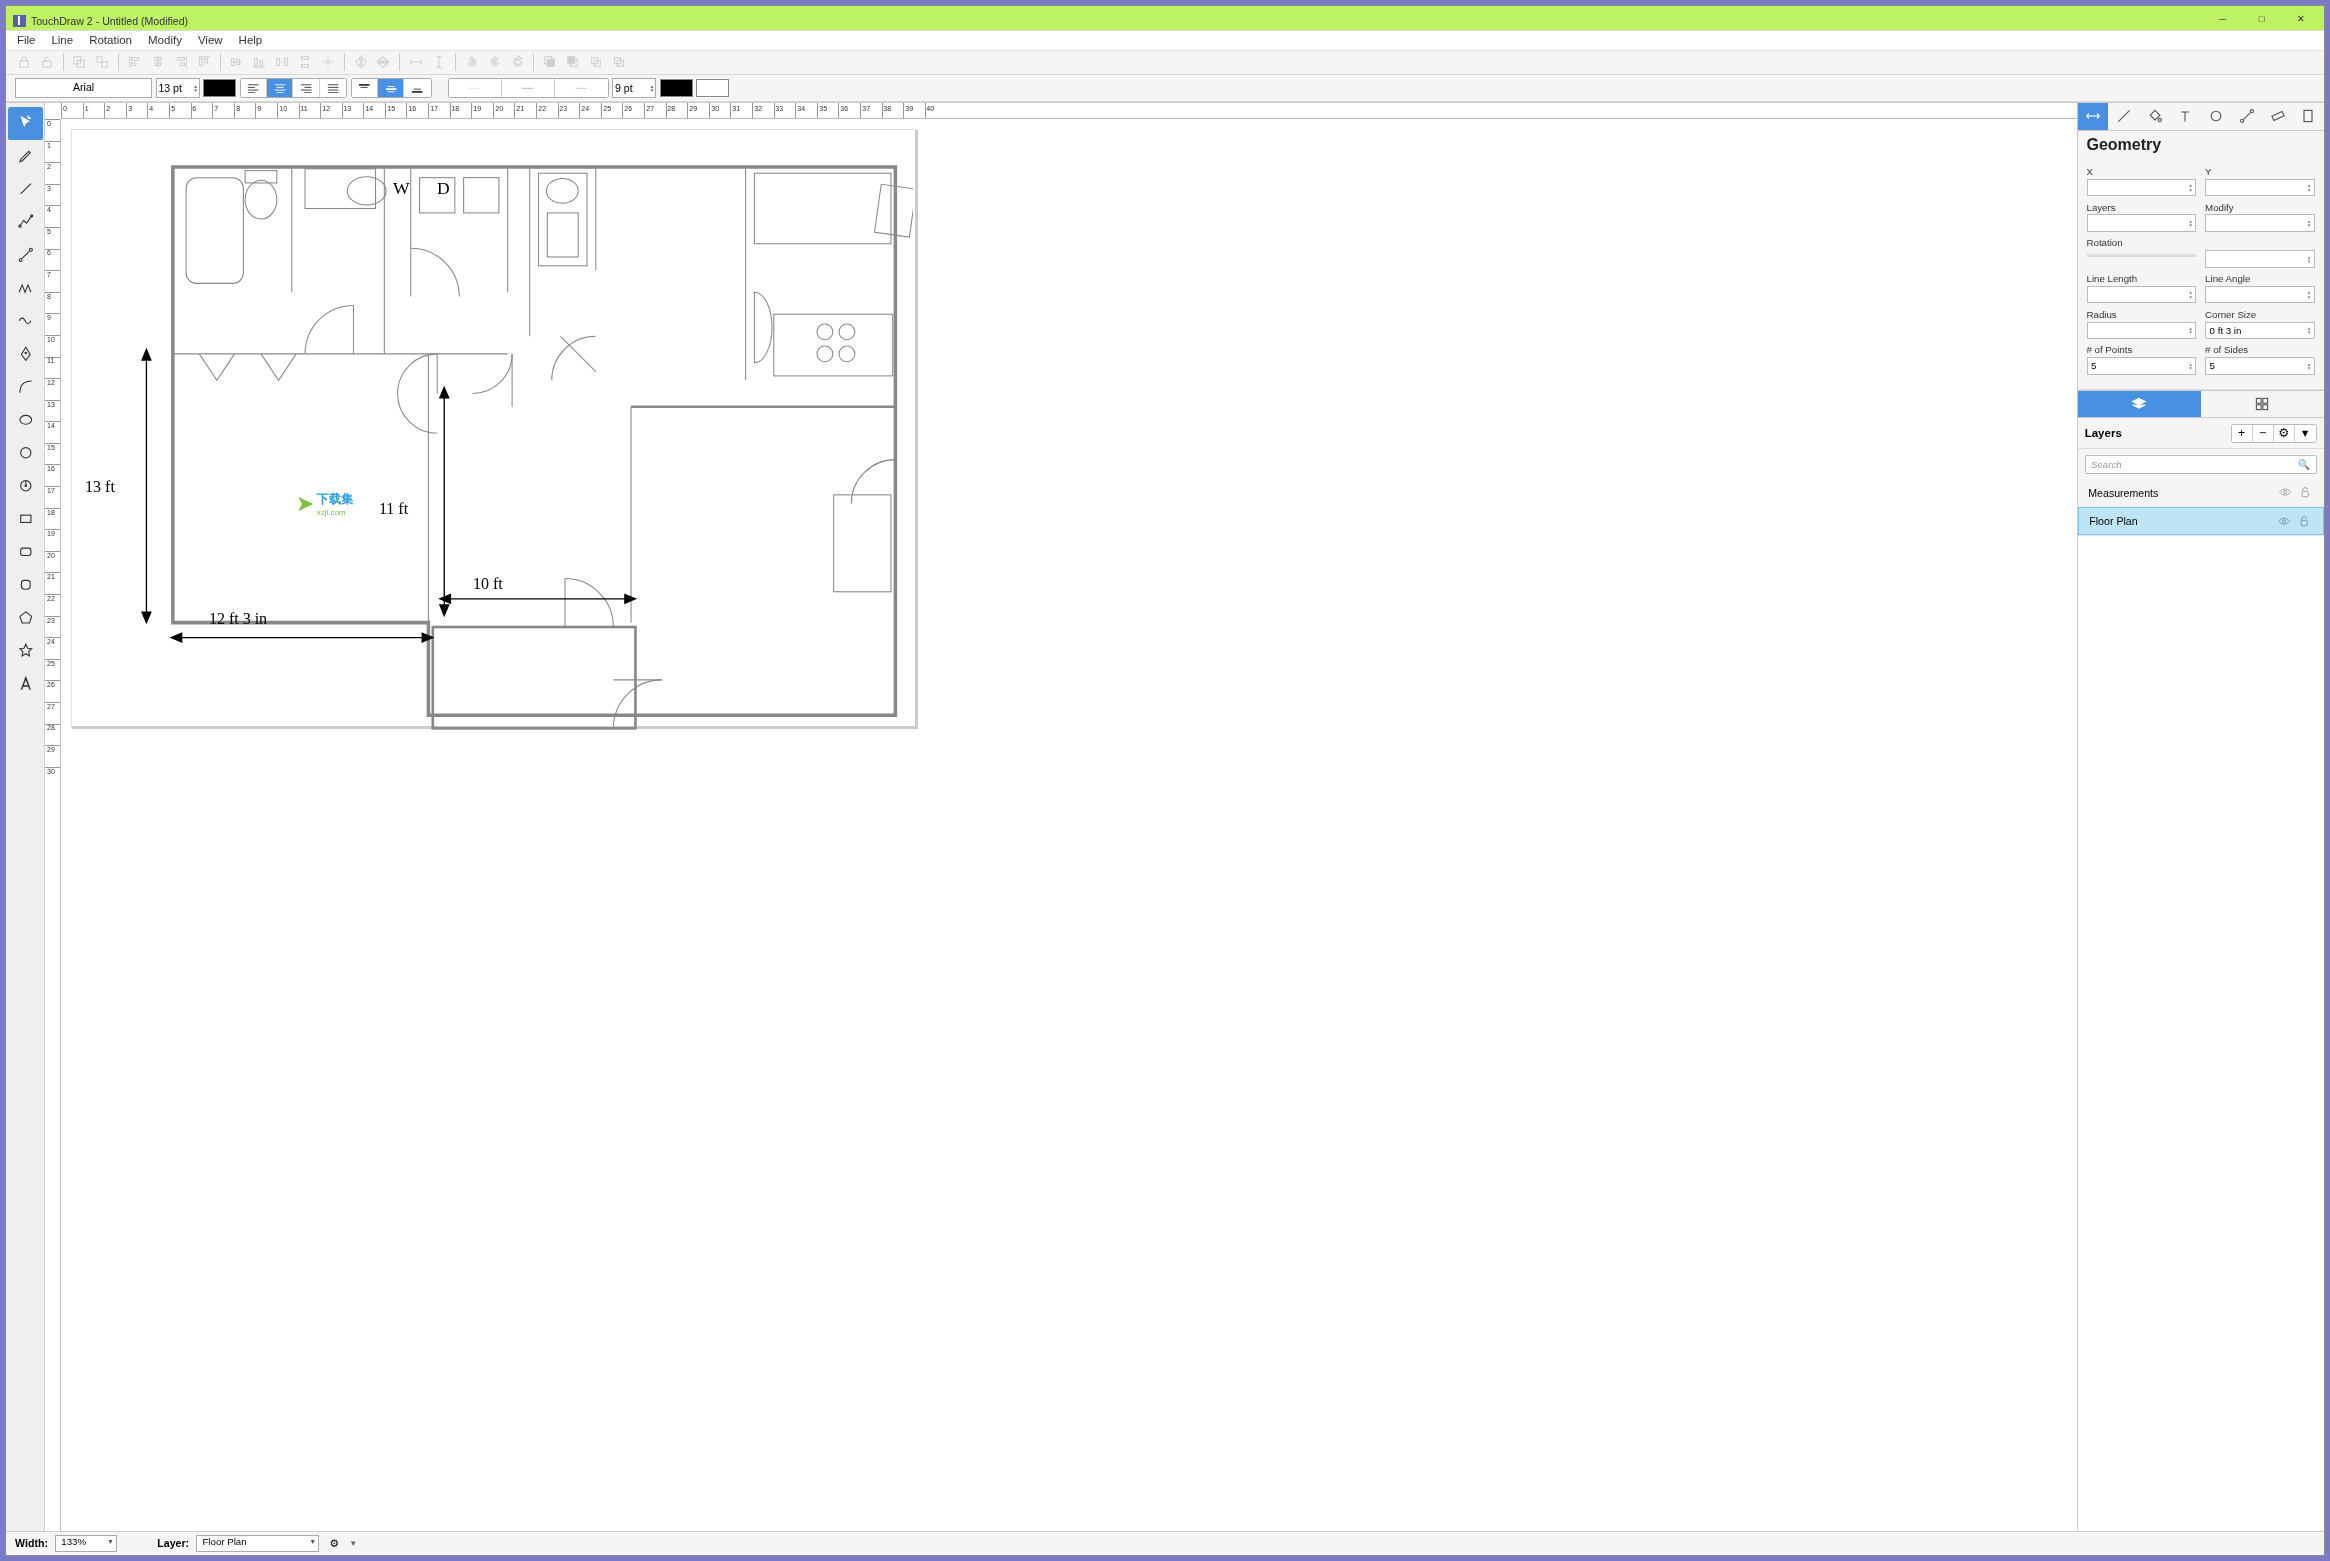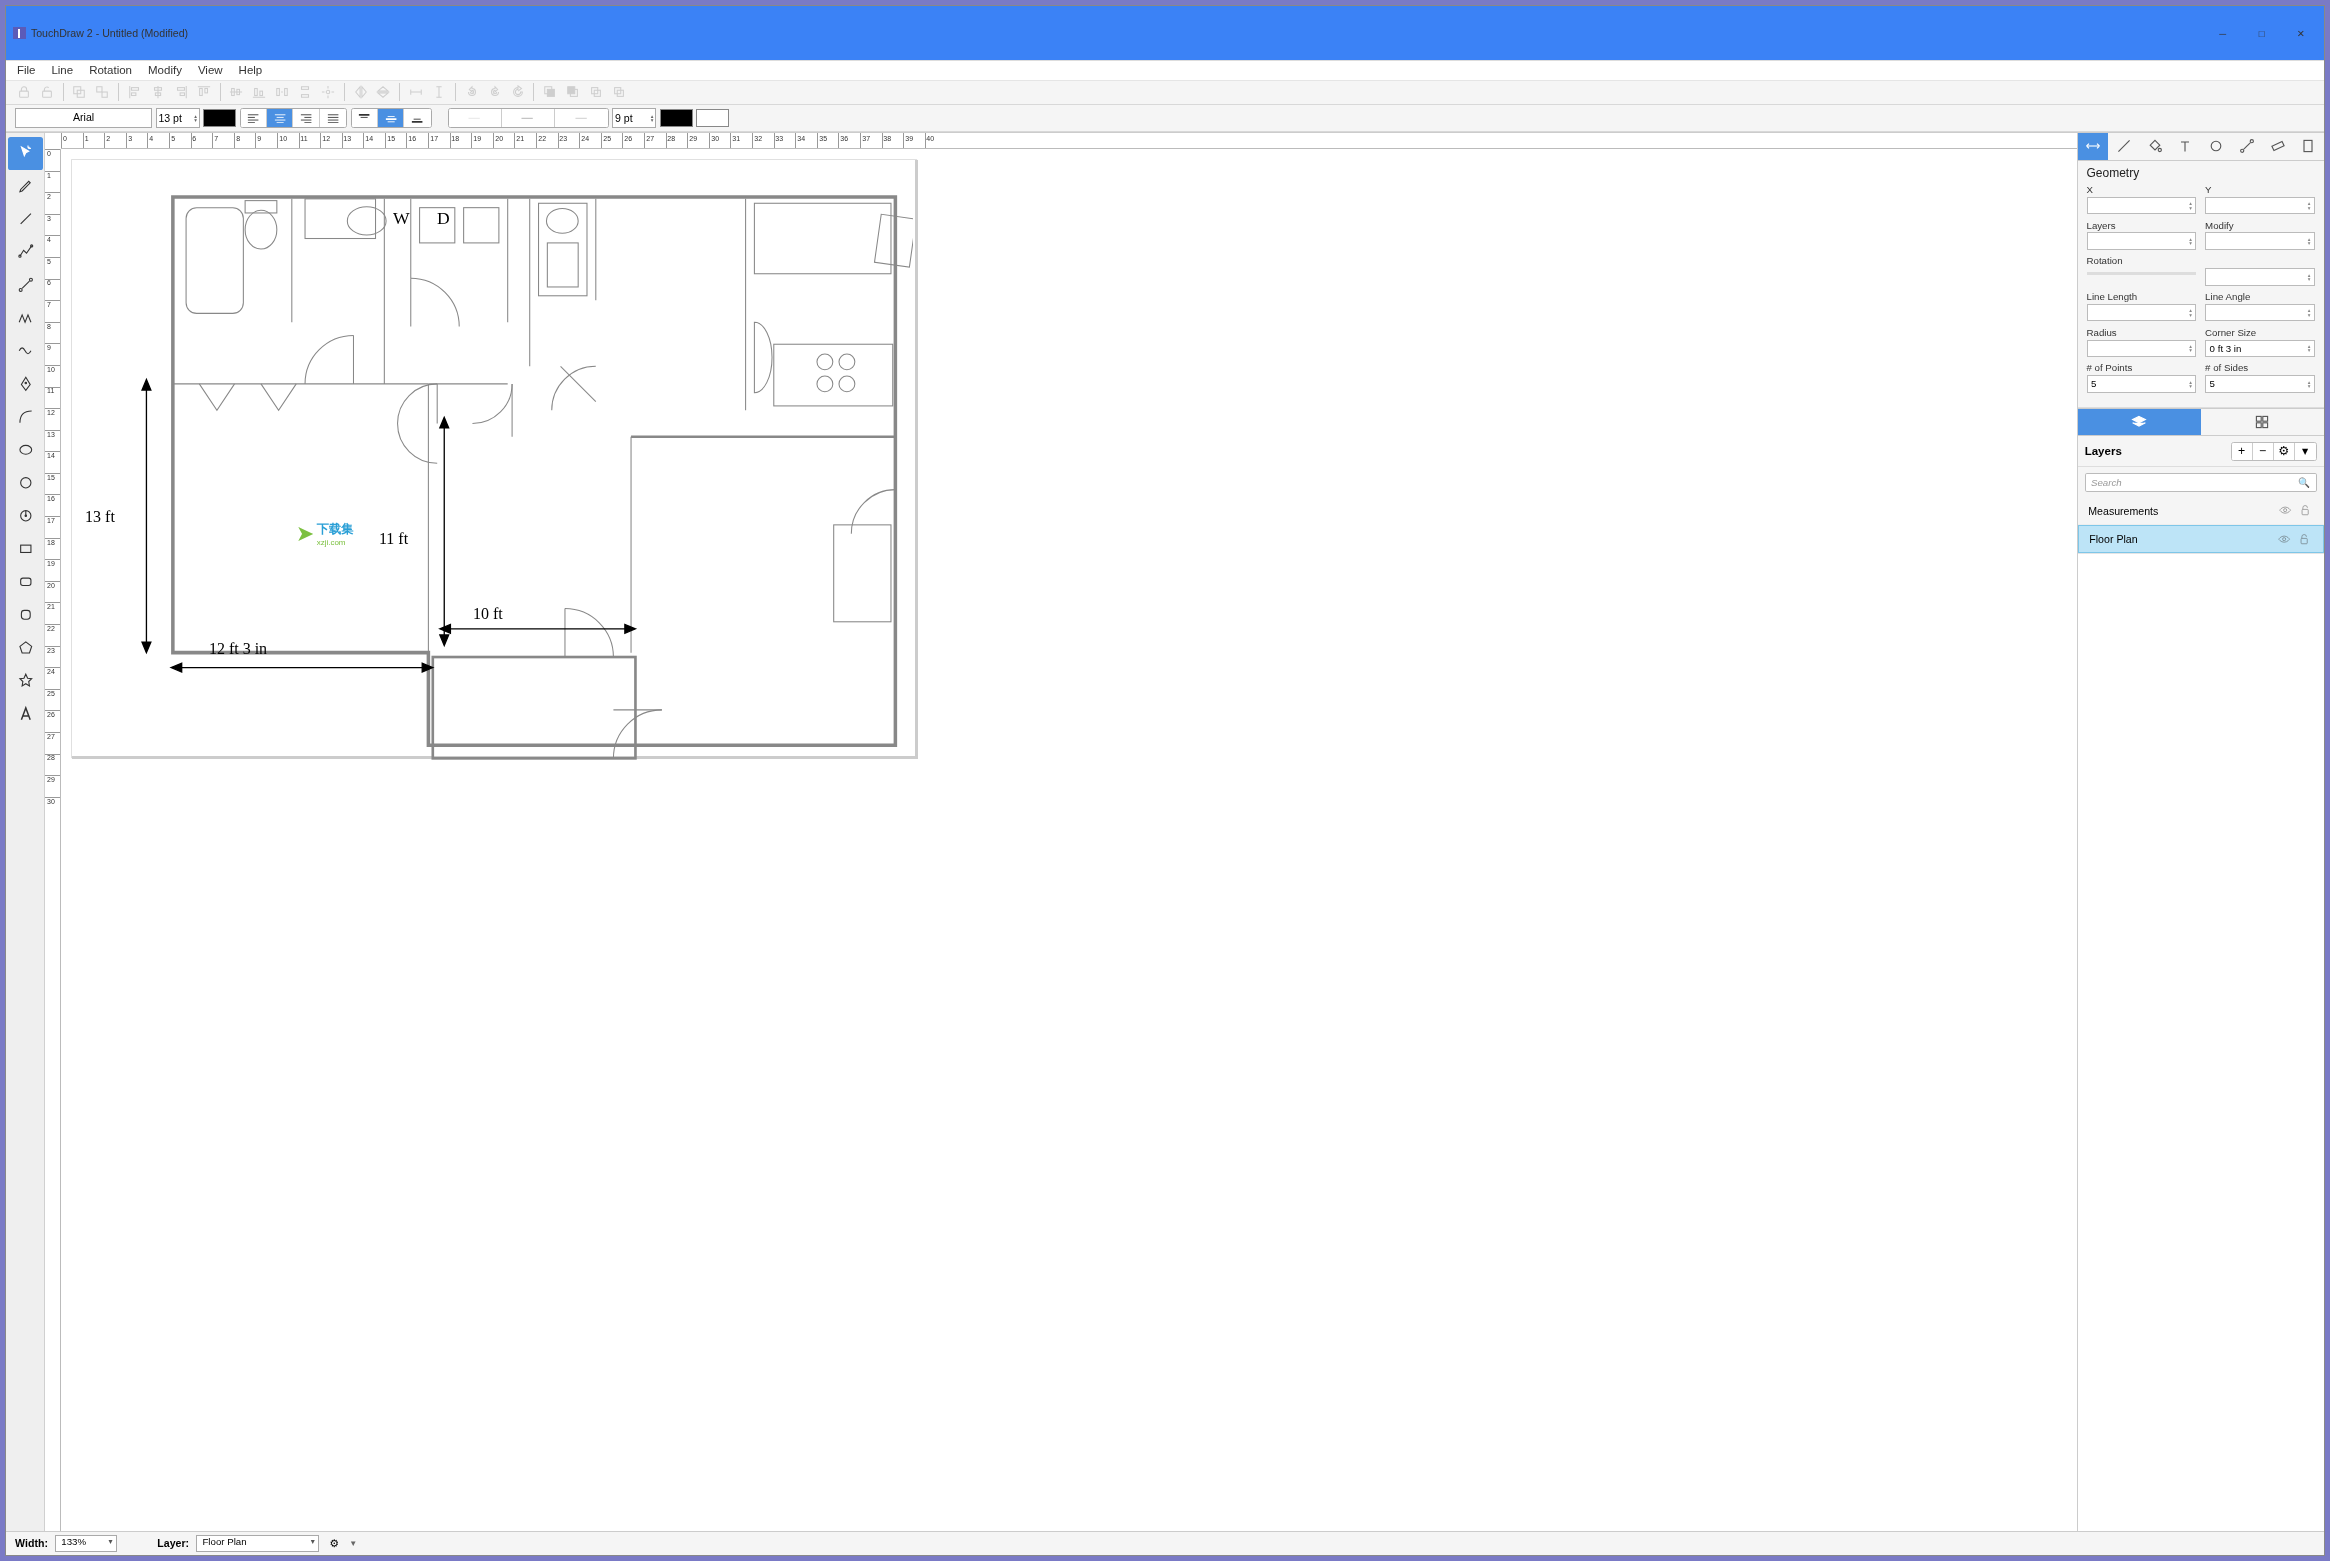--- a/index.html
+++ b/index.html
@@ -1,18 +1,18 @@
 <!DOCTYPE html>
 <html style="font-size:14px"><head>
 <meta charset="utf-8">
 <style>
 * { box-sizing: border-box; margin: 0; padding: 0; font-family: -apple-system, BlinkMacSystemFont, "Segoe UI", Arial, sans-serif; }
 body { background: #7a7ac6; padding: 5.3px; font-size: 10.6px; }
 .window { background: #f5f5f5; border: 0.9px solid #888; display: flex; flex-direction: column; height: calc(100vh - 10.6px); }
-.titlebar { display: flex; align-items: center; padding: 18px 7px; background: #3b82f6; border-bottom: 0.9px solid #ddd; }
+.titlebar { display: flex; align-items: flex-end; padding: 3px 7px; background: #bef264; border-bottom: 0.9px solid #ddd; }
 .titlebar-icon { width: 12.3px; height: 12.3px; background: #5b5bb8; margin-right: 5.3px; position:relative; }
 .titlebar-icon::after{content:'';position:absolute;left:4.4px;top:1.8px;width:2.6px;height:8.8px;background:#fff;}
 .title-text { flex: 1; font-size: 10.6px; color: #333; }
 .win-controls { display: flex; gap: 14px; padding-right: 3.5px; }
 .win-btn { width: 25px; height: 17.6px; display: flex; align-items: center; justify-content: center; font-size: 9.7px; color: #333; cursor: pointer;}
 .menubar { display: flex; gap: 16px; padding: 3.5px 10.6px; background: #fff; border-bottom: 0.9px solid #e5e5e5; }
 .menu-item { font-size: 11.5px; color: #333; cursor: pointer; }
 .toolbar { display: flex; align-items: center; padding: 2.6px 8.8px; background: #f5f5f5; border-bottom: 0.9px solid #d8d8d8; gap: 5.3px; }
 .toolbar .sep { width: 0.9px; height: 17.6px; background: #ccc; margin: 0 1.8px; }
 .tb-icon { width: 17.6px; height: 17.6px; display:flex; align-items:center; justify-content:center; opacity: 0.35; cursor: pointer; }
@@ -53,21 +53,21 @@
 .watermark { position: absolute; left: 225px; top: 361px; font-size: 12.3px; color: #2a9fd6; font-weight: bold; display:flex; align-items:center; gap:3.5px;}
 .watermark .arr{color:#7cc040;font-size:19.4px;}
 .watermark small{color:#7cc040;display:block;font-size:8px;font-weight:normal;}
 .right-panel { width: 247px; background: #f5f5f5; border-left: 0.9px solid #ccc; display: flex; flex-direction: column; }
 .insp-tabs { display: flex; border-bottom: 0.9px solid #ccc; }
 .insp-tab { flex: 1; height: 26.4px; display: flex; align-items: center; justify-content: center; cursor: pointer; }
 .insp-tab.active { background: #4a90e2; }
 .insp-tab svg { width: 16px; height: 16px; stroke: #555; fill: none; stroke-width:1.4; }
 .insp-tab.active svg { stroke: #fff; }
 .insp-section { padding: 5.3px 8.8px 8.8px; border-bottom: 0.9px solid #ddd; }
-.insp-title { font-weight: normal; font-size: 12px; margin-bottom: 4px; color: #222;}
+.insp-title { font-weight: bold; font-size: 16px; margin-bottom: 12px; color: #222;}
 .geo-row { display: flex; gap: 8.8px; margin-bottom: 5.3px; }
 .geo-col { flex: 1; }
 .geo-label { font-size: 9.7px; color: #333; margin-bottom: 1.8px; display: block;}
 .geo-input { width: 100%; height: 17.6px; border: 0.9px solid #bbb; background: #fff; font-size: 9.7px; padding: 0 3.5px; display:flex;align-items:center;justify-content:space-between;}
 .geo-input .spin{display:flex;flex-direction:column;font-size:5.3px;line-height:4.4px;color:#888;}
 .rotation-slider { width: 100%; height: 3.5px; background: #ddd; margin-top: 5.3px; position: relative; }
 .mid-tabs { display: flex; border-top:0.9px solid #ccc;border-bottom: 0.9px solid #ccc; }
 .mid-tab { flex: 1; height: 26.4px; display: flex; align-items: center; justify-content: center; cursor: pointer; }
 .mid-tab.active { background: #4a90e2; }
 .mid-tab svg{width:16px;height:16px;stroke:#555;fill:none;stroke-width:1.4;}

